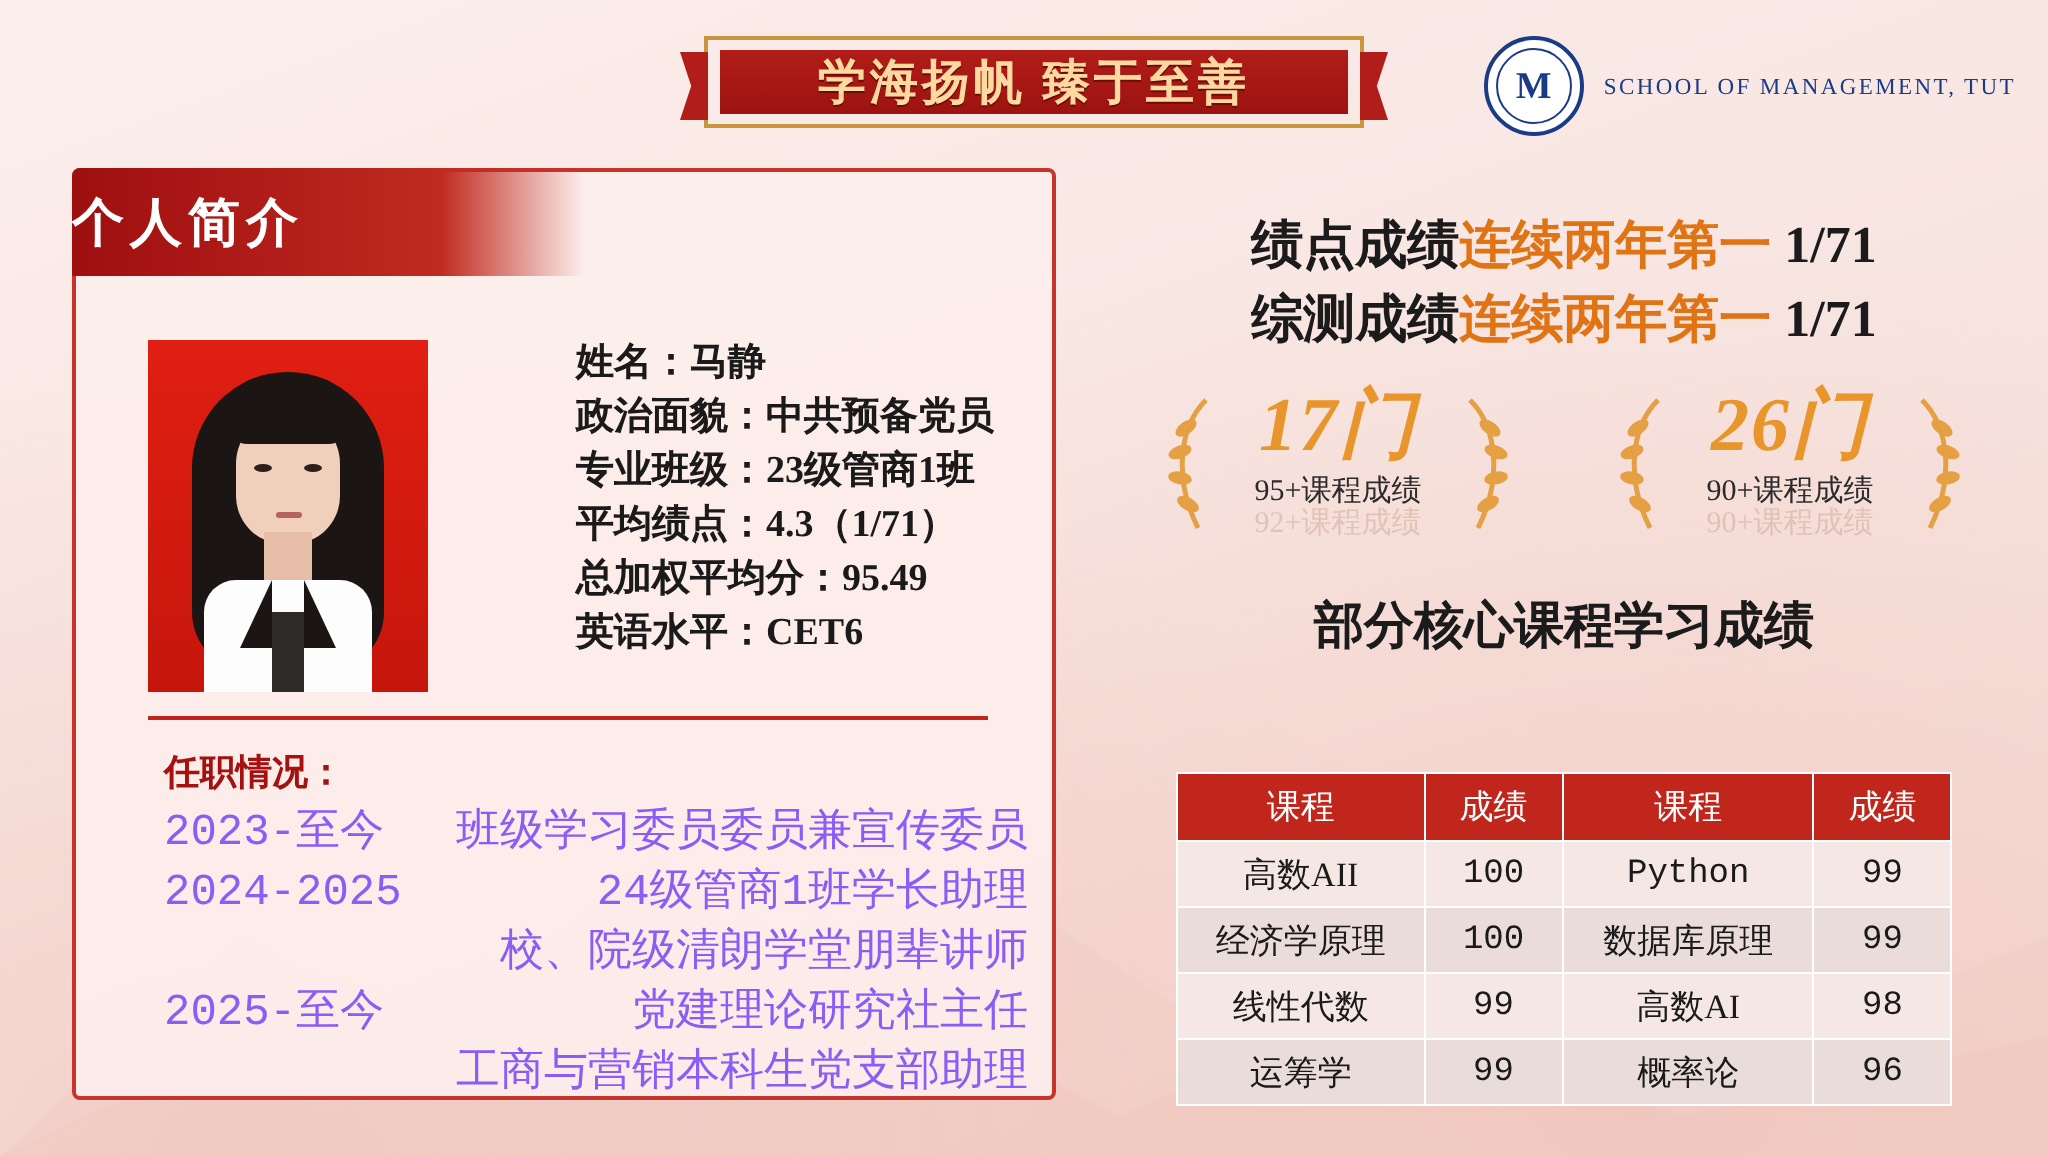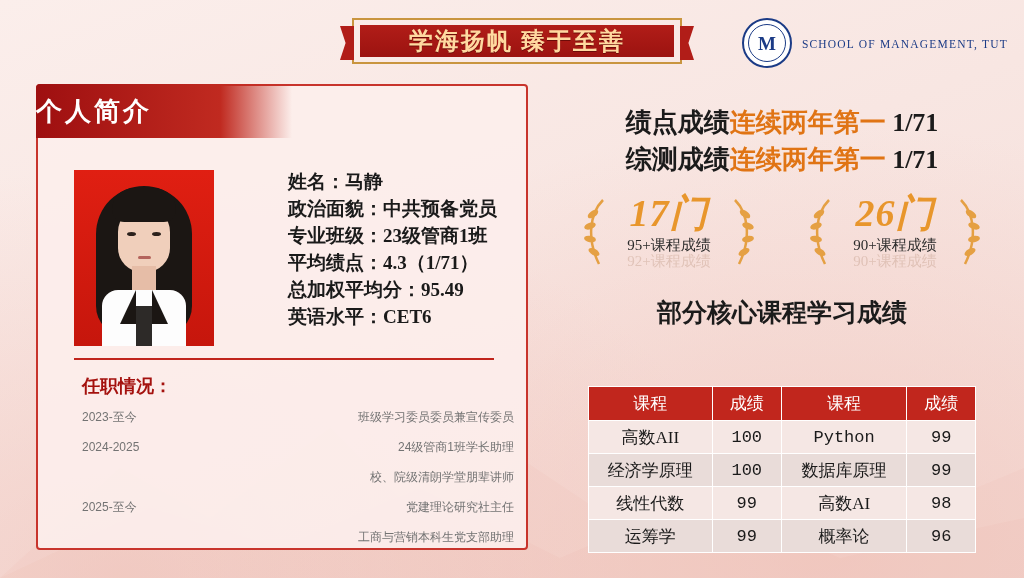--- a/index.html
+++ b/index.html
@@ -255,24 +255,24 @@
     font-size: 18px;
     font-weight: bold;
     color: #a4110e;
     font-family: "Liberation Serif", serif;
   }
   .roles {
     position: absolute;
     left: 36px;
     top: 316px;
     width: 440px;
-    font-size: 12px;
-    color: #737373;
+    font-size: 22px;
+    color: #8b5cf6;
     line-height: 30px;
-    font-family: Liberation Sans, sans-serif;
+    font-family: Liberation Mono, monospace;
   }
   .role-row {
     display: flex;
   }
   .role-year {
     width: 128px;
     flex: none;
     padding-left: 8px;
     box-sizing: border-box;
   }

